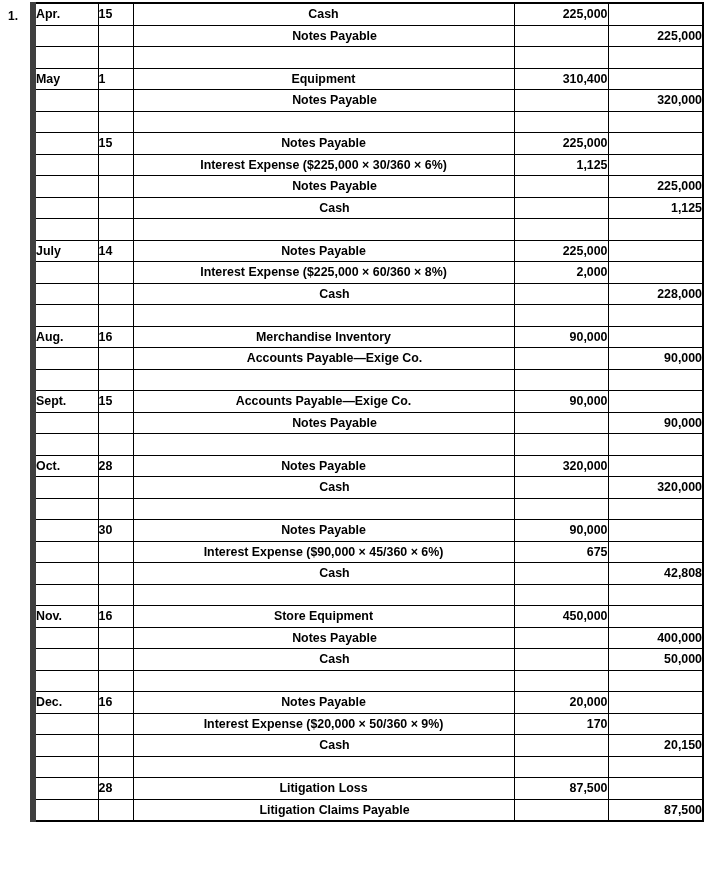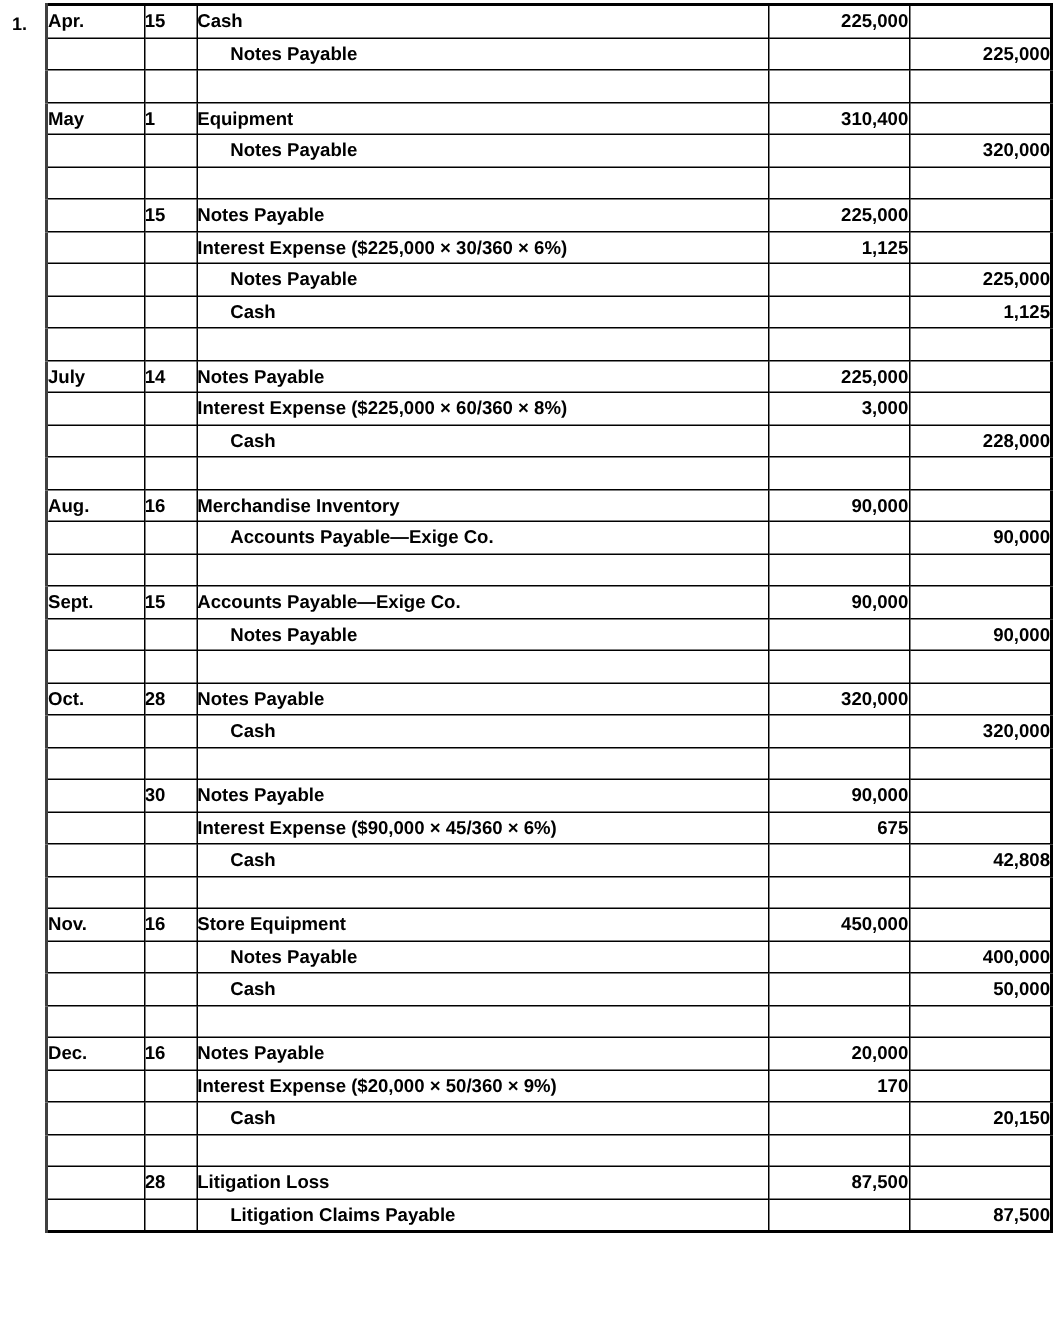--- a/index.html
+++ b/index.html
@@ -59,34 +59,34 @@
     font-size: 12.4px;
     font-weight: bold;
     color: #000000;
     line-height: 20.5px;
     vertical-align: middle;
     overflow: hidden;
     white-space: nowrap;
   }
 
   td.month {
-    border-left: 2px solid #404040;
+    border-left: 6px solid #404040;
     border-right: 1.6px solid #000000;
     padding-left: 7px;
     text-align: left;
   }
   td.day {
     border-right: 1.8px solid #000000;
     padding-right: 3px;
     text-align: left;
   }
   td.desc {
     border-right: 1.8px solid #000000;
     padding-left: 4px;
-    text-align: left;
+    text-align: center;
   }
   td.desc.indent {
     padding-left: 22px;
   }
   td.debit {
     border-right: 1.8px solid #000000;
     padding-right: 8px;
     text-align: right;
   }
   td.credit {
@@ -195,21 +195,21 @@
             <td class="month">July</td>
             <td class="day">14</td>
             <td class="desc">Notes Payable</td>
             <td class="debit">225,000</td>
             <td class="credit"></td>
           </tr>
           <tr class="">
             <td class="month"></td>
             <td class="day"></td>
             <td class="desc">Interest Expense ($225,000 × 60/360 × 8%)</td>
-            <td class="debit">3,000</td>
+            <td class="debit">2,000</td>
             <td class="credit"></td>
           </tr>
           <tr class="">
             <td class="month"></td>
             <td class="day"></td>
             <td class="desc indent">Cash</td>
             <td class="debit"></td>
             <td class="credit">228,000</td>
           </tr>
           <tr class="spacer">

